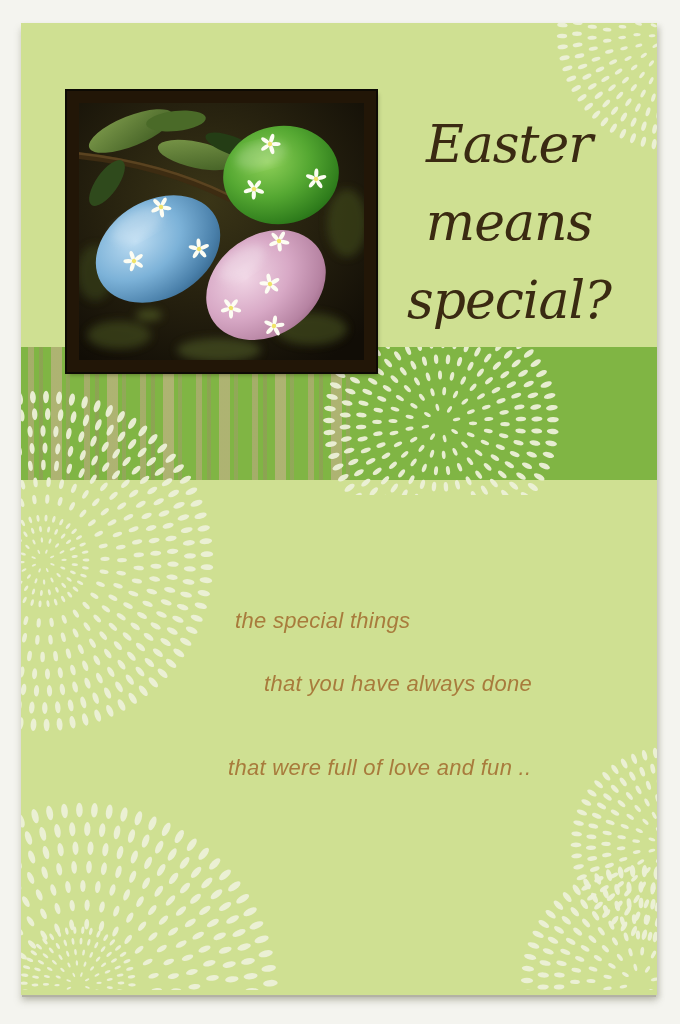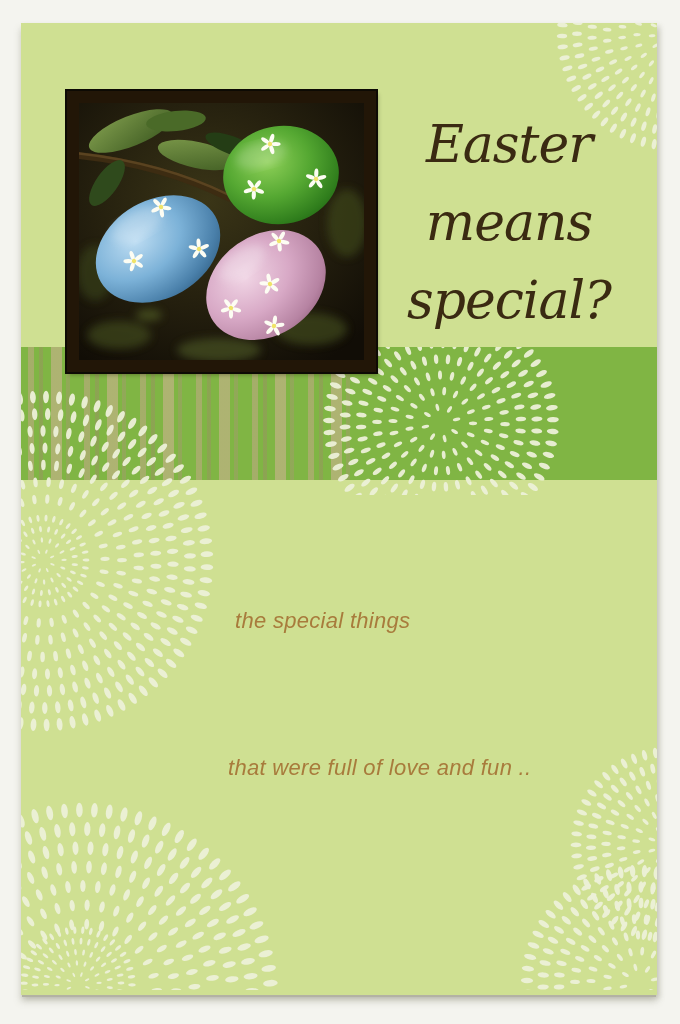--- a/index.html
+++ b/index.html
@@ -2094,15 +2094,16 @@
     </svg>
   </div>
 
   <div class="headline">
     <div>Easter</div>
     <div>means</div>
     <div>special?</div>
   </div>
 
   <div class="msg m1">the special things</div>
+  <div class="msg m2">that you have always done</div>
   <div class="msg m4">that were full of love and fun ..</div>
 
 </div>
 
 </body></html>

